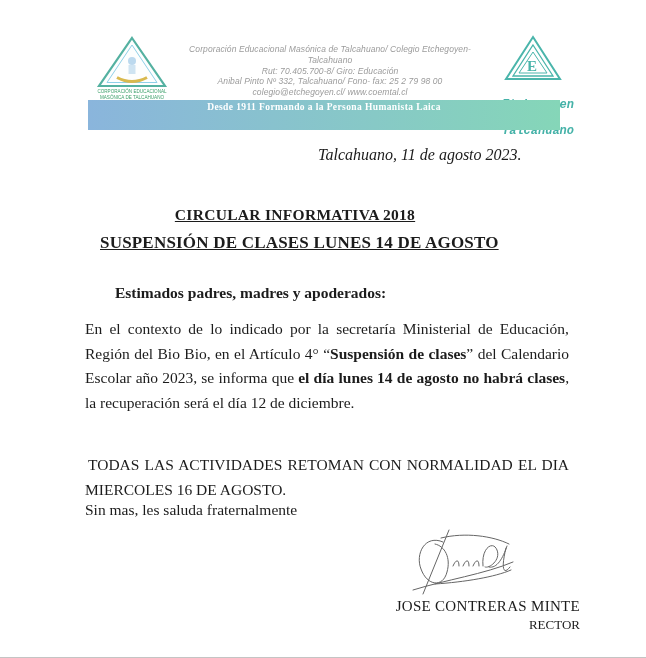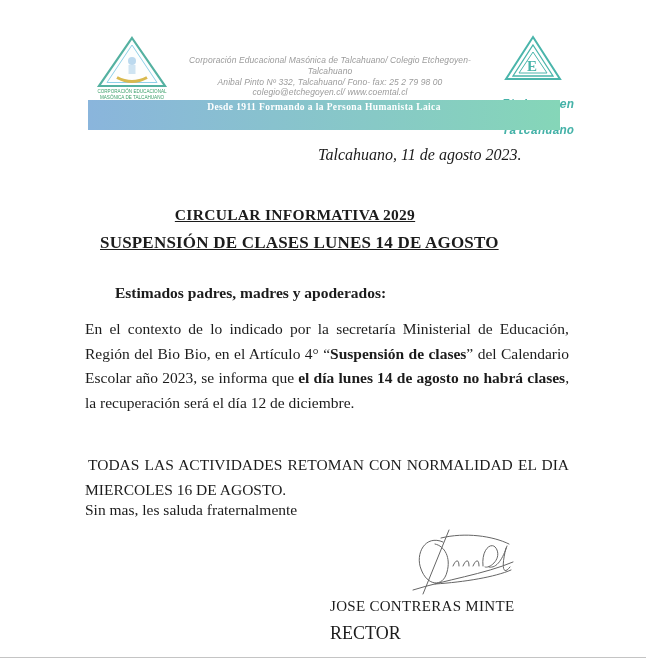--- a/index.html
+++ b/index.html
@@ -16,21 +16,20 @@
   
   .org-lines {
     left:178px; top:44px; width:304px;
     text-align:center;
     font-family:"Liberation Sans", sans-serif;
     font-style:italic;
     font-size:8.5px;
     line-height:10.8px;
     color:#9b9b9b;
     letter-spacing:0.1px;
-    margin-top:11px;
   }
   .logo-left { left:94px; top:35px; width:76px; height:66px; }
   .logo-right { left:502px; top:35px; width:62px; height:66px; text-align:center; }
   .logo-right .cap {
     font-family:Liberation Mono, monospace;
     font-style:italic; font-weight:bold;
     font-size:12px; line-height:9.5px;
     color:#45b2a8; margin-top:16px;
   }
   .banner {
@@ -74,24 +73,24 @@
   .para .b { font-weight:bold; }
   .para1 { top:317px; }
   .para2 { top:437px; text-indent:3px;margin-top:16px; }
   .closing {
     left:85px; top:501px;
     font-size:15.5px;
   }
   .signature { left:405px; top:524px; width:120px; height:76px; }
   .sig-block {
     left:330px; top:598px; width:250px;
-    text-align:left;
+    text-align:right;
   }
   .sig-name { font-size:15px; letter-spacing:0.3px; }
-  .sig-role { font-size:18px; margin-top:8px; }
+  .sig-role { font-size:13px; margin-top:2px; }
 
   .bottom-edge {
     left:0; bottom:0; width:646px; height:1px;
     background:#c4c4c4;
   }
 </style>
 </head>
 <body>
 
 <div class="abs logo-left">
@@ -101,40 +100,41 @@
     <circle cx="38" cy="26" r="4" fill="#bcd9ee"></circle>
     <rect x="34.5" y="30" width="7" height="9" fill="#cfe4f2"></rect>
     <path d="M 23 42.5 q 15 8 30 0" fill="none" stroke="#d9b94e" stroke-width="3"></path>
     <text x="38" y="58" text-anchor="middle" font-size="4.6" fill="#3da06b" font-family="Liberation Sans, sans-serif">CORPORACIÓN EDUCACIONAL</text>
     <text x="38" y="63.5" text-anchor="middle" font-size="4.6" fill="#3da06b" font-family="Liberation Sans, sans-serif">MASÓNICA DE TALCAHUANO</text>
   </svg>
 </div>
 
 <div class="abs org-lines">
   <div>Corporación Educacional Masónica de Talcahuano/ Colegio Etchegoyen- Talcahuano</div>
+  <div>Rut: 70.405.700-8/ Giro: Educación</div>
   <div>Anibal Pinto Nº 332, Talcahuano/ Fono- fax: 25 2 79 98 00</div>
   <div>colegio@etchegoyen.cl/ www.coemtal.cl</div>
 </div>
 
 <div class="abs logo-right">
   <svg width="62" height="46" viewBox="0 0 62 46">
     <path d="M 31 2 L 58 44 L 4 44 Z" fill="#ffffff" stroke="#4ab5ab" stroke-width="2"></path>
     <path d="M 31 10 L 51 41 L 11 41 Z" fill="none" stroke="#4ab5ab" stroke-width="1.3"></path>
     <path d="M 31 17 L 45 38 L 17 38 Z" fill="none" stroke="#4ab5ab" stroke-width="1"></path>
     <text x="25" y="36" font-size="15" font-weight="bold" fill="#4ab5ab" font-family="Liberation Serif, serif">E</text>
   </svg>
   <div class="cap">Etchegoyen</div>
   <div class="cap">Talcahuano</div>
 </div>
 
 <div class="abs banner">Desde 1911 Formando a la Persona Humanista Laica</div>
 
 <div class="abs date-line">Talcahuano, 11 de agosto 2023.</div>
 
-<div class="abs title1">CIRCULAR INFORMATIVA 2029</div>
+<div class="abs title1">CIRCULAR INFORMATIVA 2018</div>
 
 <div class="abs title2">SUSPENSIÓN DE CLASES LUNES 14 DE AGOSTO</div>
 
 <div class="abs greeting">Estimados padres, madres y apoderados:</div>
 
 <div class="abs para para1"><span>En el contexto de lo indicado por la secretaría Ministerial de Educación, Región del Bio Bio, en el Artículo 4° “</span><span class="b">Suspensión de clases</span><span>” del Calendario Escolar año 2023, se informa que </span><span class="b">el día lunes 14 de agosto no habrá clases</span><span>, la recuperación será el día 12 de diciembre.</span></div>
 
 <div class="abs para para2">TODAS LAS ACTIVIDADES RETOMAN CON NORMALIDAD EL DIA MIERCOLES 16 DE AGOSTO.</div>
 
 <div class="abs closing">Sin mas, les saluda fraternalmente</div>

